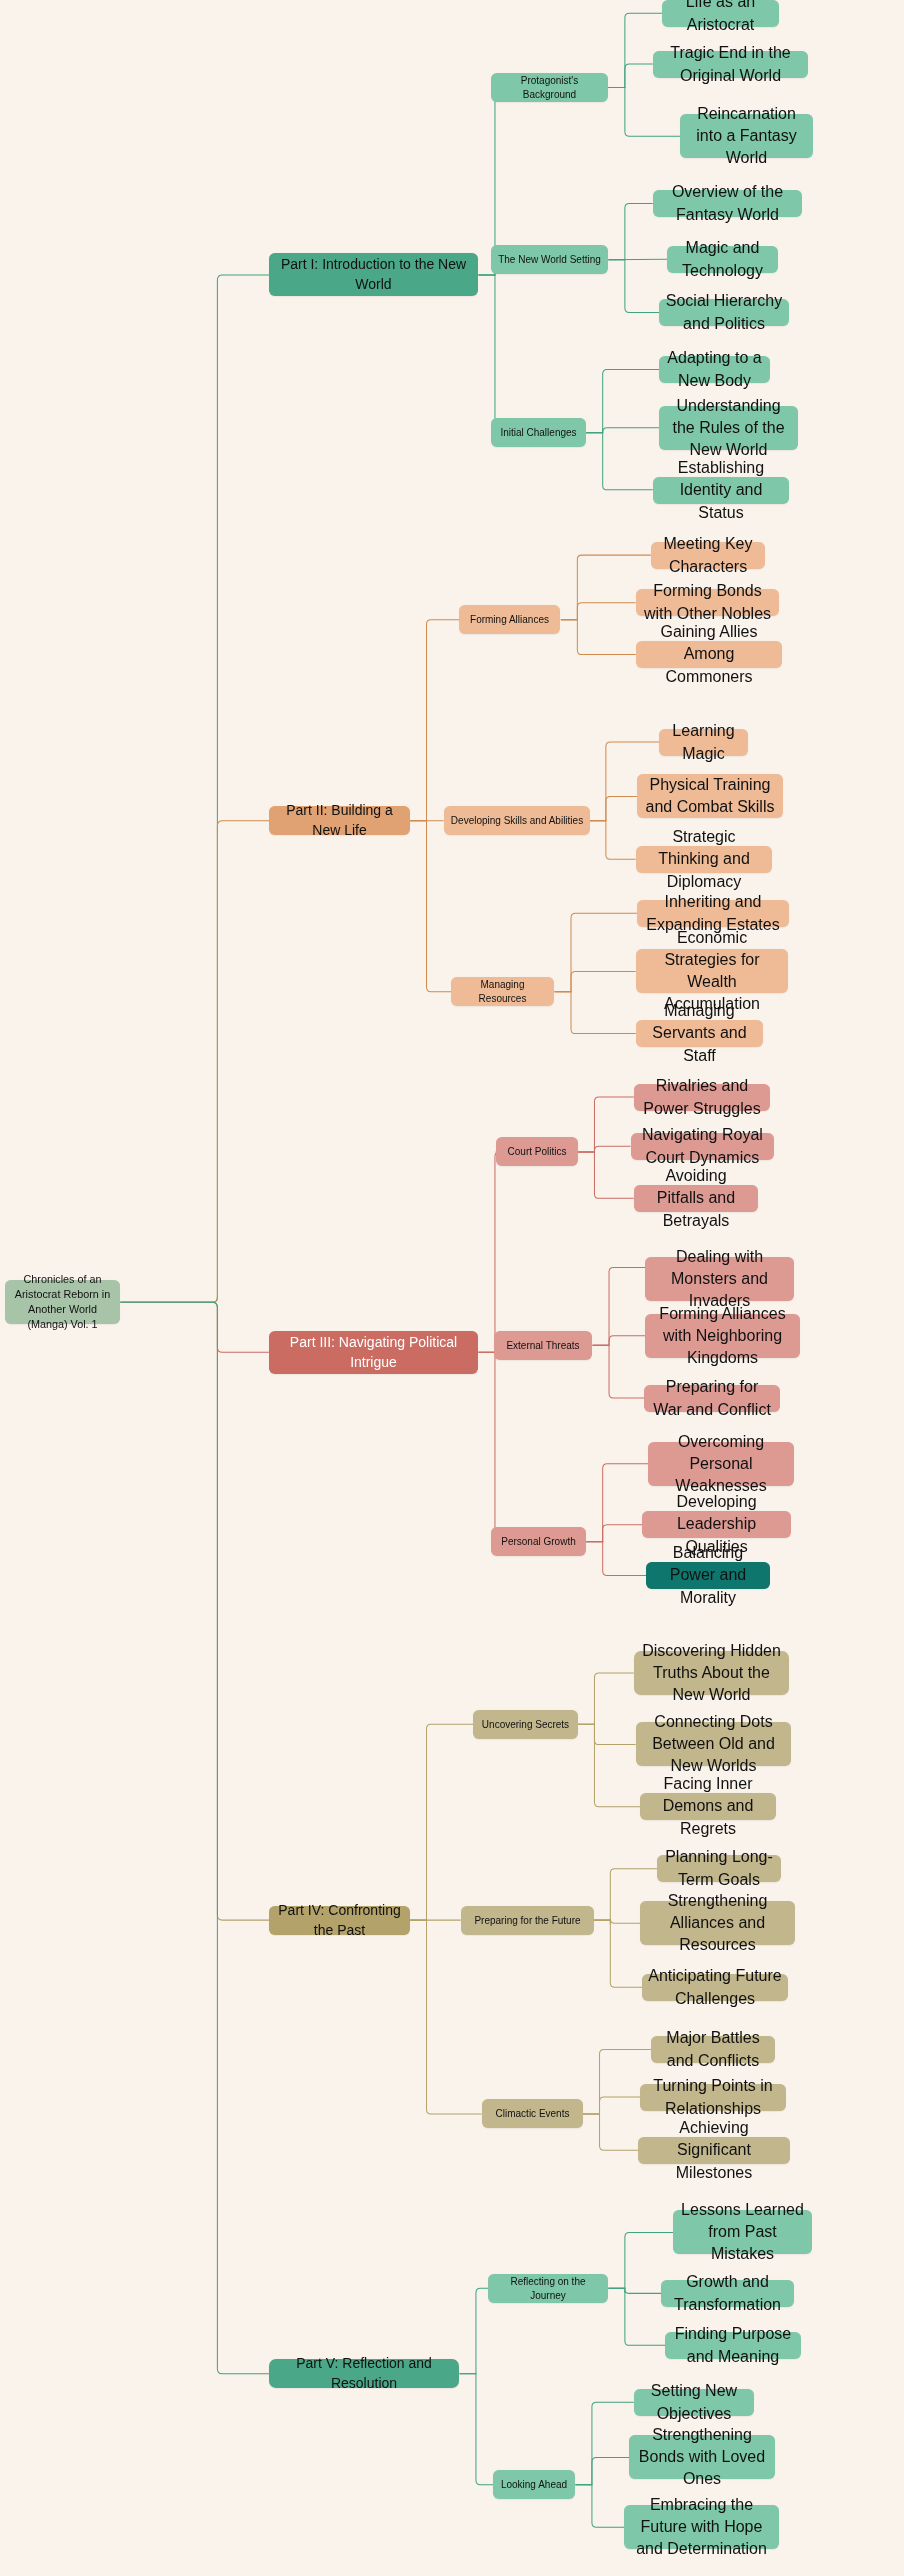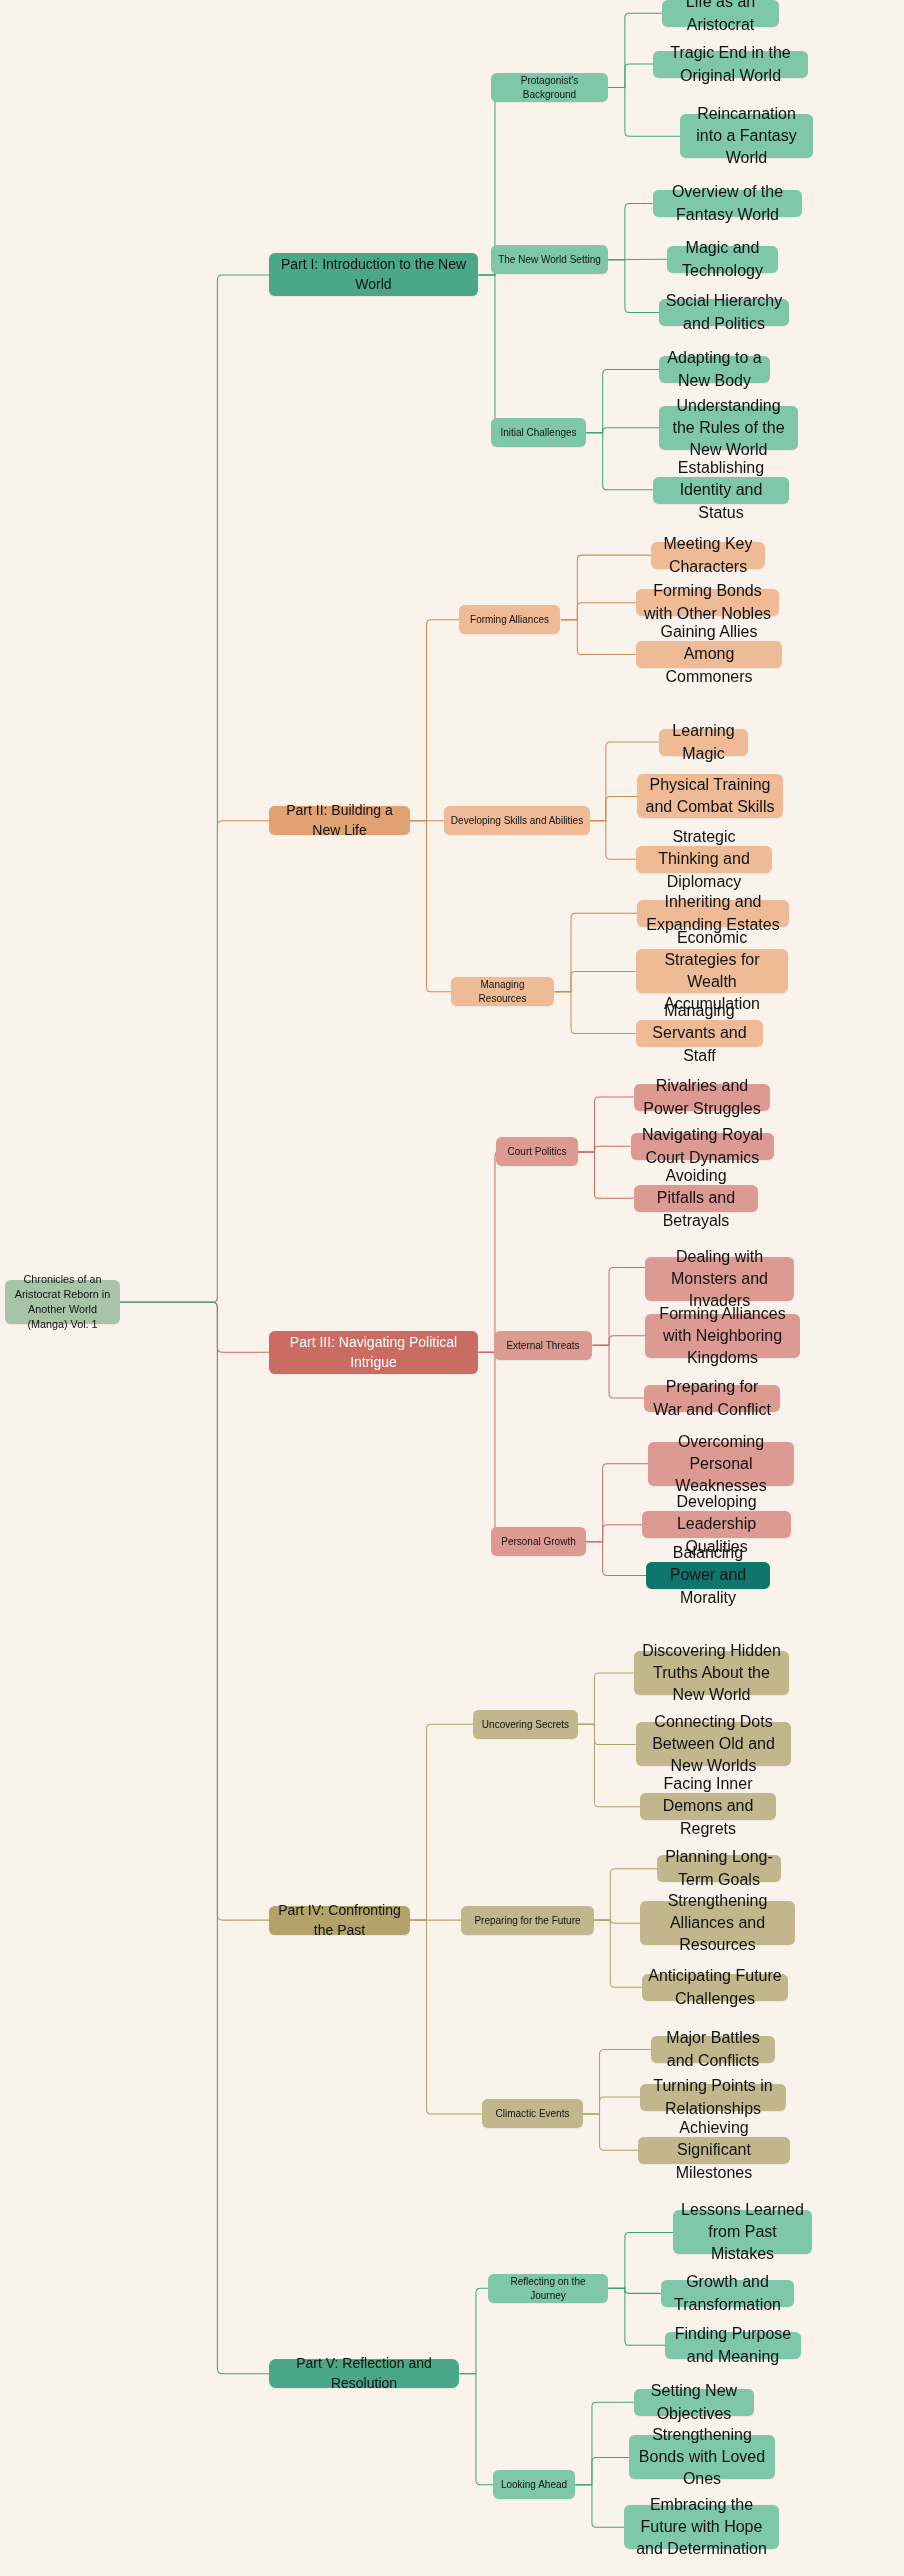--- a/index.html
+++ b/index.html
@@ -227,21 +227,21 @@
     </div>
     <div class="node lvl3" style="left: 646px; top: 1562px; width: 124px; height: 27px; background: #0f766e; color: rgb(17, 17, 17);">
       <span>Balancing Power and Morality</span>
     </div>
     <div class="node lvl1" style="left: 269px; top: 1906px; width: 141px; height: 29px; background: rgb(179, 162, 105); color: rgb(17, 17, 17);">
       <span>Part IV: Confronting the Past</span>
     </div>
     <div class="node lvl2" style="left: 473px; top: 1710px; width: 105px; height: 29px; background: rgb(194, 182, 141); color: rgb(17, 17, 17);">
       <span>Uncovering Secrets</span>
     </div>
-    <div class="node lvl3" style="left: 634px; top: 1651px; width: 155px; height: 44px; background: rgb(194, 182, 141); color: rgb(17, 17, 17);">
+    <div class="node lvl3" style="left: 634px; top: 1651px; width: 155px; height: 44px; background: rgb(194, 182, 141); color: rgb(17, 17, 17); border-radius: 7px;">
       <span>Discovering Hidden Truths About the New World</span>
     </div>
     <div class="node lvl3" style="left: 636px; top: 1722px; width: 155px; height: 44px; background: rgb(194, 182, 141); color: rgb(17, 17, 17);">
       <span>Connecting Dots Between Old and New Worlds</span>
     </div>
     <div class="node lvl3" style="left: 640px; top: 1793px; width: 136px; height: 27px; background: rgb(194, 182, 141); color: rgb(17, 17, 17);">
       <span>Facing Inner Demons and Regrets</span>
     </div>
     <div class="node lvl2" style="left: 461px; top: 1906px; width: 133px; height: 29px; background: rgb(194, 182, 141); color: rgb(17, 17, 17);">
       <span>Preparing for the Future</span>

